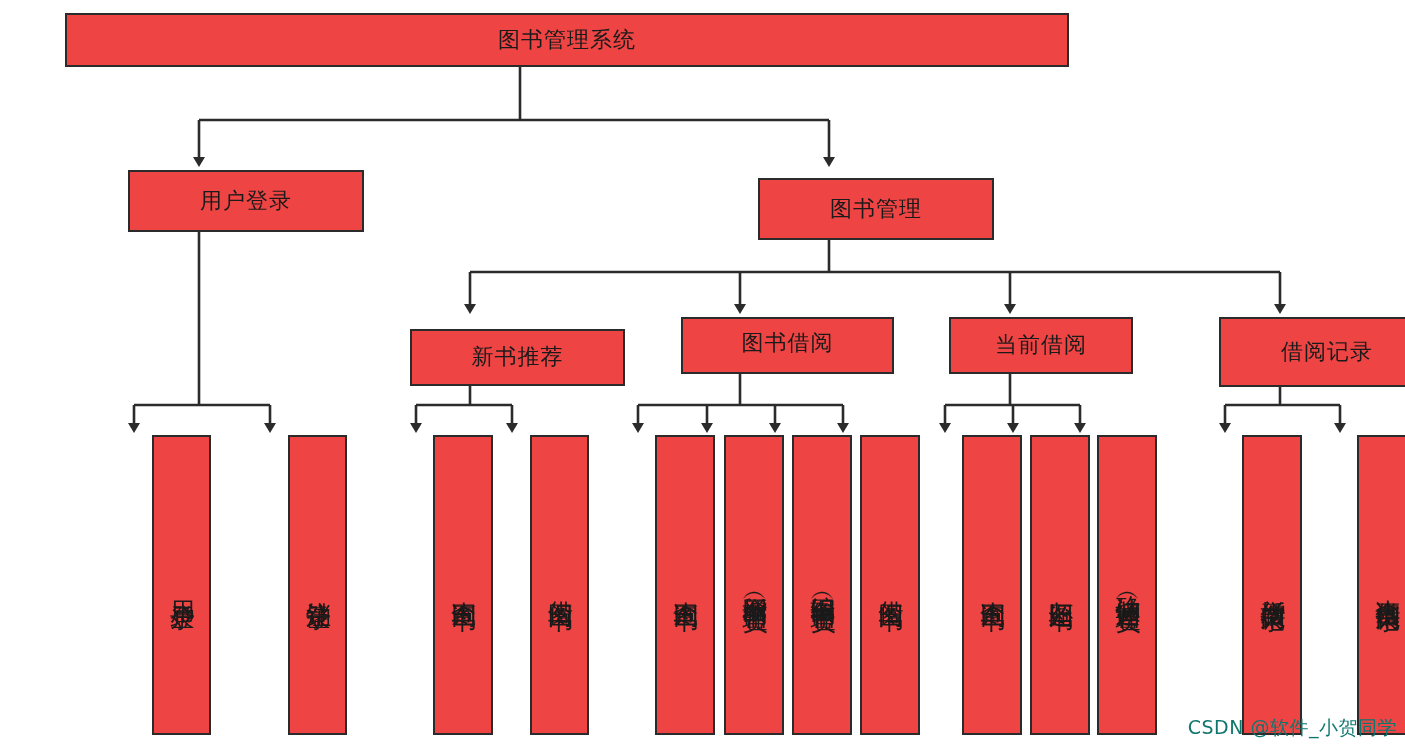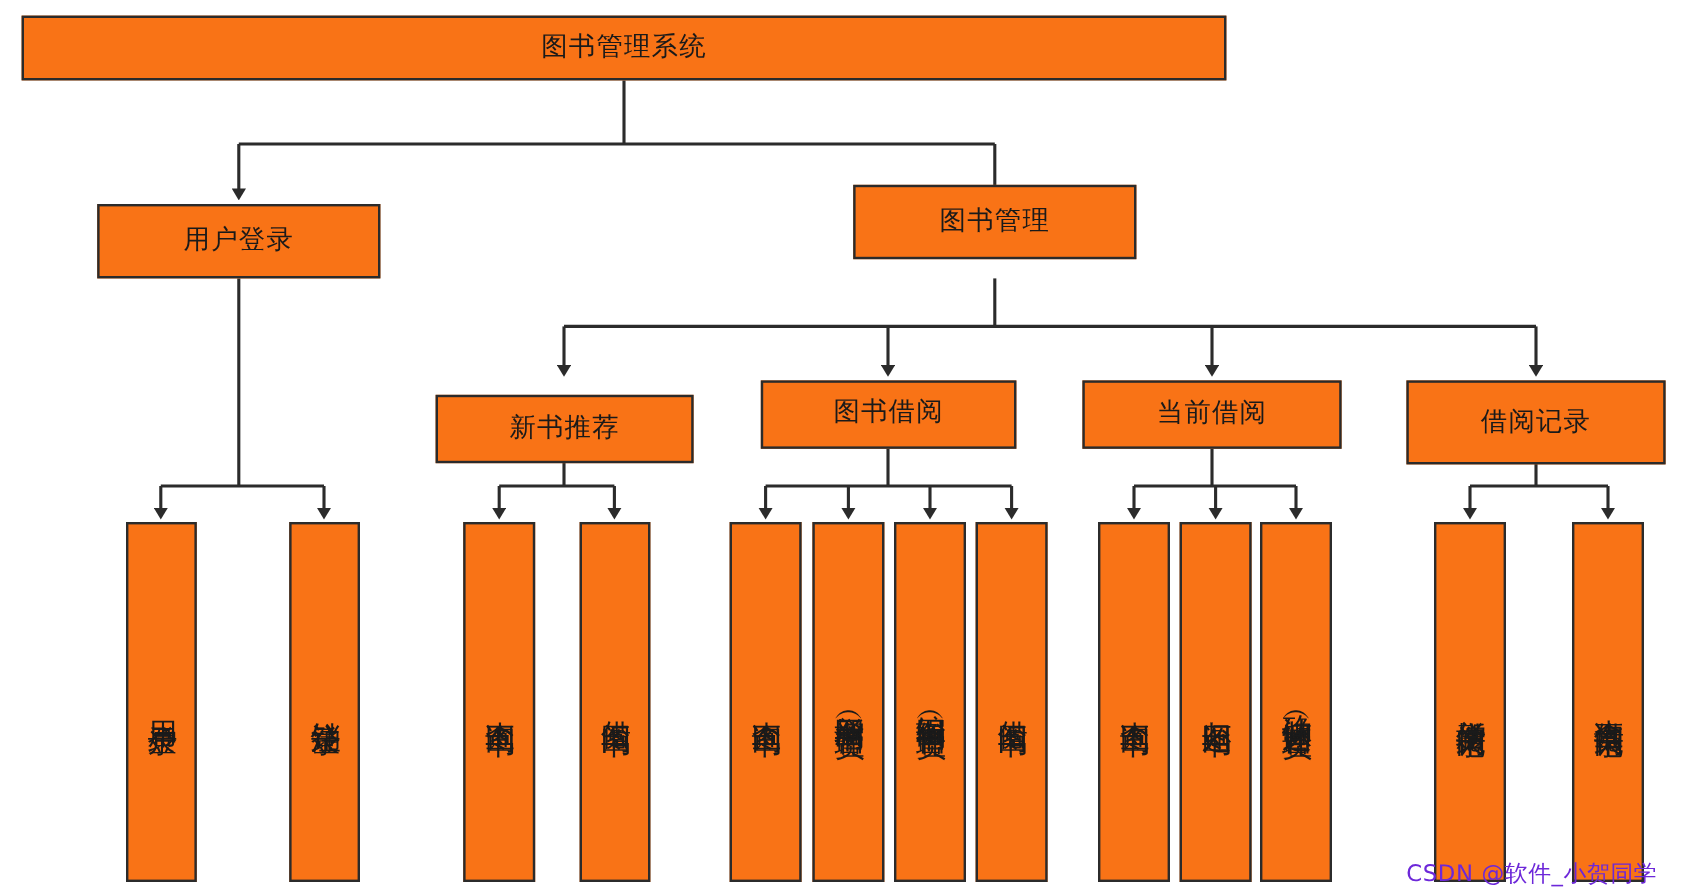--- a/index.html
+++ b/index.html
@@ -20,25 +20,26 @@
     left: 0;
     top: 0;
     width: 1405px;
     height: 747px;
     pointer-events: none;
   }
   .node {
     position: absolute;
     box-sizing: border-box;
     border: 2px solid #2b2b2b;
-    background: #f97316;
+    background: #ef4444;
     display: flex;
     align-items: center;
     justify-content: center;
     color: #1a1a1a;
+    margin-left: 47px;
   }
   .node-h {
     font-size: 22px;
     letter-spacing: 1px;
     line-height: 1.2;
   }
   .node-v {
     writing-mode: vertical-rl;
     text-orientation: upright;
     font-size: 25px;
@@ -50,24 +51,24 @@
     justify-content: center;
     text-align: center;
   }
   .node-v > span {
     writing-mode: vertical-rl;
     text-orientation: upright;
     display: block;
   }
   #watermark {
     position: absolute;
-    right: 24px;
+    right: 8px;
     bottom: 6px;
     font-size: 19px;
-    color: #6d28d9;
+    color: #0f766e;
     letter-spacing: 0.5px;
     white-space: nowrap;
     font-family: "DejaVu Sans", "Liberation Sans", sans-serif;
   }
 </style>
 </head>
 <body>
 
 <div id="canvas">
 
@@ -121,31 +122,31 @@
     </g>
   </svg>
 
   <div class="node node-h" style="left:18px; top:13px; width:1004px; height:54px;">
     <span>图书管理系统</span>
   </div>
 
   <div class="node node-h" style="left:81px; top:170px; width:236px; height:62px;">
     <span>用户登录</span>
   </div>
-  <div class="node node-h" style="left:711px; top:154px; width:236px; height:62px;">
+  <div class="node node-h" style="left:711px; top:178px; width:236px; height:62px;">
     <span>图书管理</span>
   </div>
 
   <div class="node node-h" style="left:363px; top:329px; width:215px; height:57px;">
     <span>新书推荐</span>
   </div>
   <div class="node node-h" style="left:634px; top:317px; width:213px; height:57px;font-family:Liberation Mono, monospace;">
     <span>图书借阅</span>
   </div>
-  <div class="node node-h" style="left:902px; top:317px; width:216px; height:57px;">
+  <div class="node node-h" style="left:902px; top:317px; width:184px; height:57px;">
     <span>当前借阅</span>
   </div>
   <div class="node node-h" style="left:1172px; top:317px; width:216px; height:70px;">
     <span>借阅记录</span>
   </div>
 
   <div class="node node-v" style="left:105px; top:435px; width:59px; height:300px;">
     <span>用户登录</span>
   </div>
   <div class="node node-v" style="left:241px; top:435px; width:59px; height:300px;">

